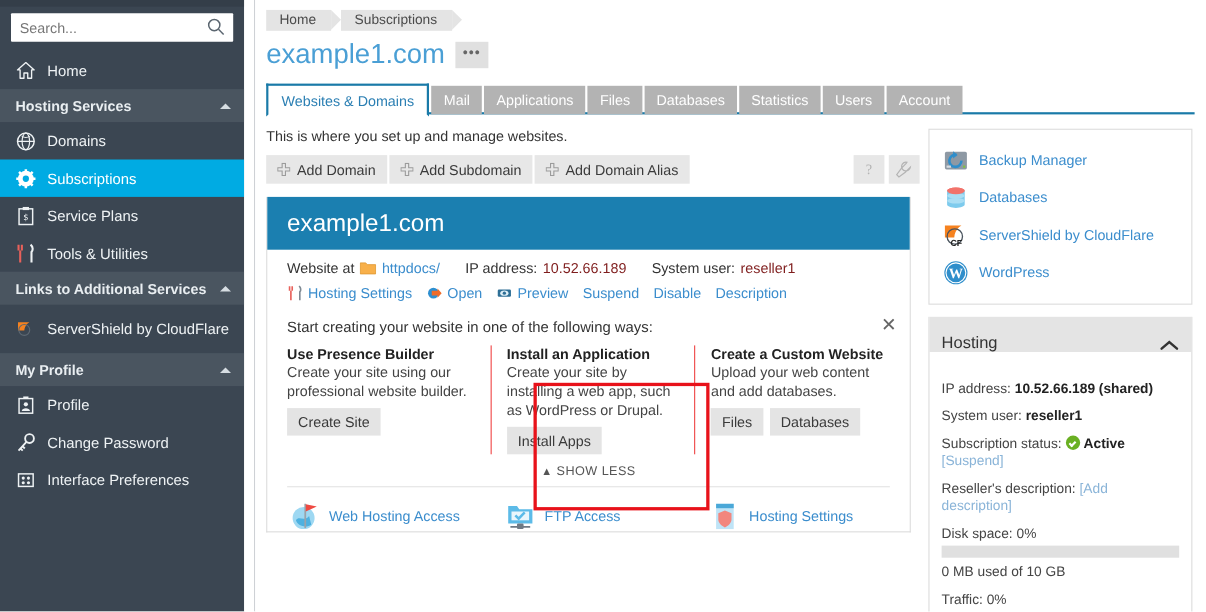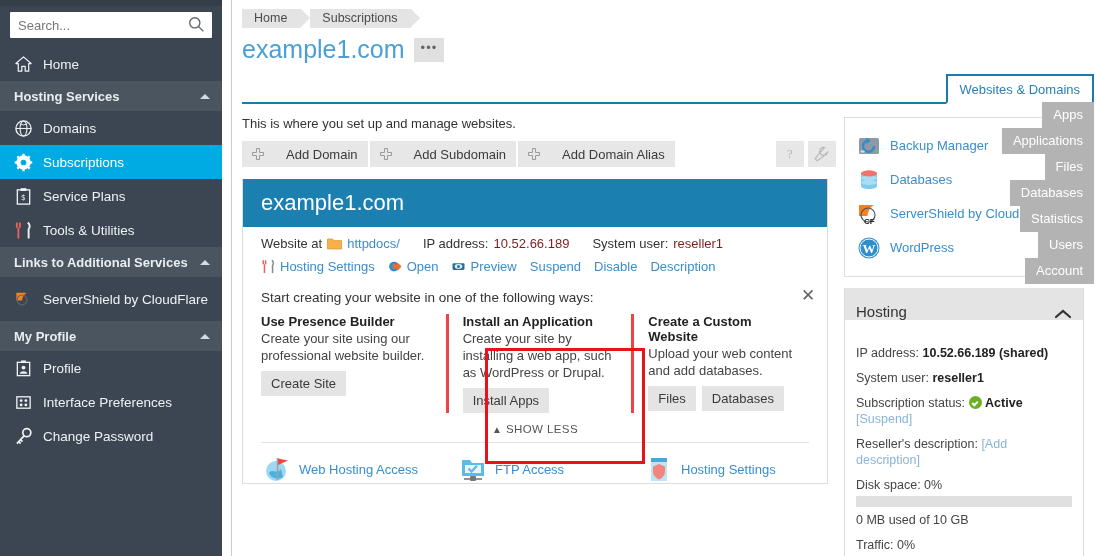--- a/index.html
+++ b/index.html
@@ -67,42 +67,42 @@
     border-top: 9.5px solid transparent; border-bottom: 9.5px solid transparent;
     border-left: 9px solid #e4e4e4;
   }
   .page-title-row { display: flex; align-items: center; gap: 9px; padding: 7px 0 0 10px; }
   .page-title { font-size: 25px; color: #4a9fd5; font-weight: normal; cursor: pointer; }
   .dots-btn {
     background: #e0e0e0; color: #666; font-size: 13px; line-height: 12px;
     padding: 4px 7px 8px 7px; cursor: pointer; letter-spacing: 1px;
   }
 
-  .tabs { display: flex; align-items: flex-end; margin: 10px 0 0 10px; position: relative; height: 30px; flex-direction: column; }
+  .tabs { display: flex; align-items: flex-end; margin: 10px 0 0 10px; position: relative; height: 30px; }
   .tabs:after {
     content: ""; position: absolute; left: 0; right: 10px; bottom: 0;
     height: 2px; background: #1a7aa8;
   }
   .tab {
     background: #b3b3b3; color: #fff; font-size: 13px; height: 26px;
     line-height: 26px; padding: 0 11px; margin-right: 2px; cursor: pointer;
     position: relative; z-index: 2;
   }
   .tab.active {
     background: #fff; color: #2b7fb3; height: 30px; line-height: 28px;
     border: 2px solid #1a7aa8; border-bottom: 2px solid #fff;
     padding: 0 12px; margin-bottom: -2px;
   }
 
   .intro-text { padding: 12px 0 0 10px; font-size: 13px; color: #333; }
 
   .toolbar { display: flex; align-items: center; margin: 10px 0 0 10px; }
   .tbtn {
     background: #e7e7e7; color: #3b3b3b; font-size: 13px; height: 26px;
-    display: flex; align-items: center; gap: 22px; padding: 0 10px;
+    display: flex; align-items: center; gap: 6px; padding: 0 10px;
     margin-right: 2px; cursor: pointer; white-space: nowrap;
   }
   .plus-ico { width: 12px; height: 12px; display: block; }
   .spacer { flex: 1; }
   .icon-btn {
     background: #e7e7e7; width: 28px; height: 26px; margin-left: 2px;
     display: flex; align-items: center; justify-content: center; cursor: pointer;
   }
 
   .site-card { margin: 12px 0 0 10px; width: 586px; border: 1px solid #dcdcdc; border-top: 0; }
@@ -118,21 +118,21 @@
   .ln-ico { width: 15px; height: 15px; display: block; }
 
   .creating { margin: 16px 10px 0 18px; position: relative; }
   .creating-title { font-size: 13.5px; color: #333; }
   .close-x {
     position: absolute; right: 0; top: -2px; width: 18px; height: 18px;
     cursor: pointer; color: #666; font-size: 17px; line-height: 16px; text-align: center;
   }
   .ways { display: flex; margin-top: 9px; }
   .way { width: 196px; padding-right: 14px; position: relative; }
-  .way + .way { border-left: 3px solid #ef4444; padding-left: 14px; }
+  .way + .way { border-left: 1px solid #ef4444; padding-left: 14px; }
   .way h4 { font-size: 13px; color: #222; font-weight: bold; margin-bottom: 1px; }
   .way p { font-size: 13px; color: #444; line-height: 17px; }
   .way .btns { margin-top: 7px; display: flex; gap: 6px; }
   .gbtn {
     background: #e4e4e4; color: #3a3a3a; font-size: 13px; padding: 5px 10px;
     cursor: pointer; display: inline-block;
   }
   #red-highlight {
     position: absolute; left: 253px; top: 348px; width: 160px; height: 116px;
     border: 3px solid #e8121a; pointer-events: none; z-index: 30;
@@ -280,55 +280,55 @@
         <rect x="3.5" y="3.5" width="13" height="14" fill="none" stroke="#eef2f4" stroke-width="1.4"></rect>
         <rect x="7.5" y="1.5" width="5" height="2.4" fill="#eef2f4"></rect>
         <circle cx="10" cy="9" r="2" fill="#eef2f4"></circle>
         <path d="M6 15.5 C6.5 12 13.5 12 14 15.5 Z" fill="#eef2f4"></path>
       </svg>
       <span class="lbl">Profile</span>
     </div>
 
     <div class="nav-item">
       <svg class="ico" viewBox="0 0 20 20">
+        <circle cx="13.5" cy="6" r="4.2" fill="none" stroke="#eef2f4" stroke-width="1.8"></circle>
+        <path d="M10.8 9 L3 17.5 M5 15.5 L7 17.5 M7 13.5 L9 15.5" stroke="#eef2f4" stroke-width="1.8" fill="none"></path>
+      </svg>
+      <span class="lbl">Change Password</span>
+    </div>
+
+    <div class="nav-item">
+      <svg class="ico" viewBox="0 0 20 20">
         <rect x="3" y="4" width="14" height="12" fill="none" stroke="#eef2f4" stroke-width="1.4"></rect>
         <circle cx="7.5" cy="8" r="1.5" fill="#eef2f4"></circle>
           <circle cx="12.5" cy="8" r="1.5" fill="#eef2f4"></circle>
         <circle cx="7.5" cy="12.5" r="1.5" fill="#eef2f4"></circle>
           <circle cx="12.5" cy="12.5" r="1.5" fill="#eef2f4"></circle>
       </svg>
       <span class="lbl">Interface Preferences</span>
     </div>
-
-    <div class="nav-item">
-      <svg class="ico" viewBox="0 0 20 20">
-        <circle cx="13.5" cy="6" r="4.2" fill="none" stroke="#eef2f4" stroke-width="1.8"></circle>
-        <path d="M10.8 9 L3 17.5 M5 15.5 L7 17.5 M7 13.5 L9 15.5" stroke="#eef2f4" stroke-width="1.8" fill="none"></path>
-      </svg>
-      <span class="lbl">Change Password</span>
-    </div>
   </div>
 
   <div id="vsep"></div>
 
   <div id="main">
 
     <div class="breadcrumb">
       <div class="crumb">Home</div>
       <div class="crumb">Subscriptions</div>
     </div>
 
     <div class="page-title-row">
       <div class="page-title">example1.com</div>
       <div class="dots-btn">•••</div>
     </div>
 
     <div class="tabs">
       <div class="tab active">Websites &amp; Domains</div>
-      <div class="tab">Apps</div>
+      <div class="tab">Mail</div>
       <div class="tab">Applications</div>
       <div class="tab">Files</div>
       <div class="tab">Databases</div>
       <div class="tab">Statistics</div>
       <div class="tab">Users</div>
       <div class="tab">Account</div>
     </div>
 
     <div class="intro-text">This is where you set up and manage websites.</div>
 

